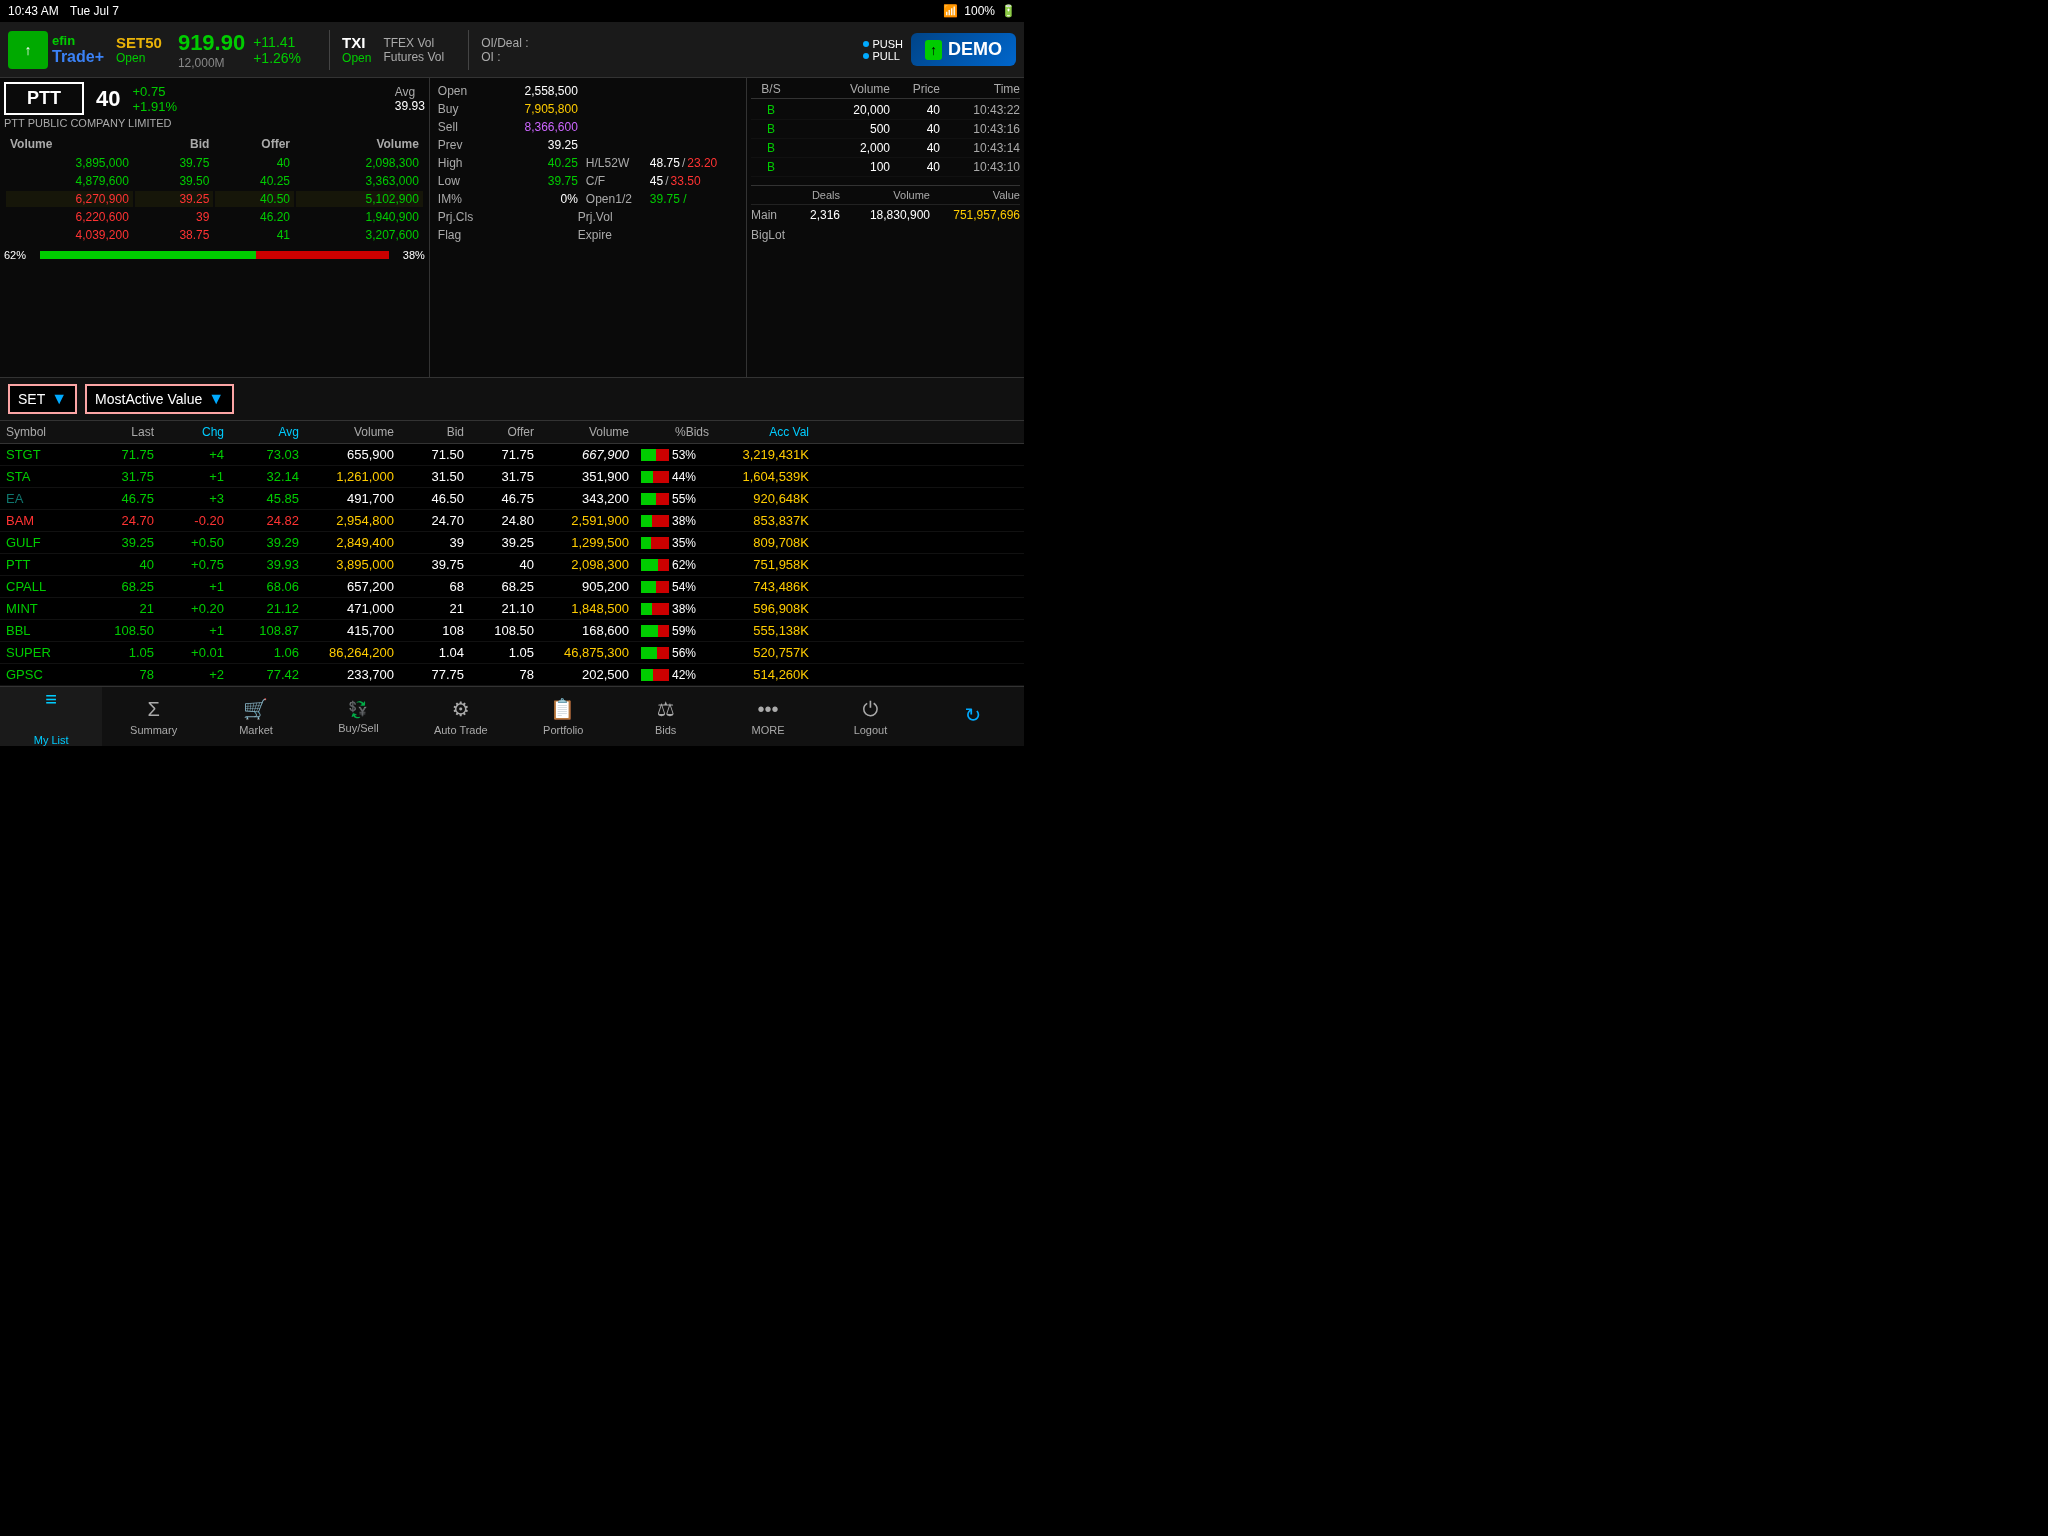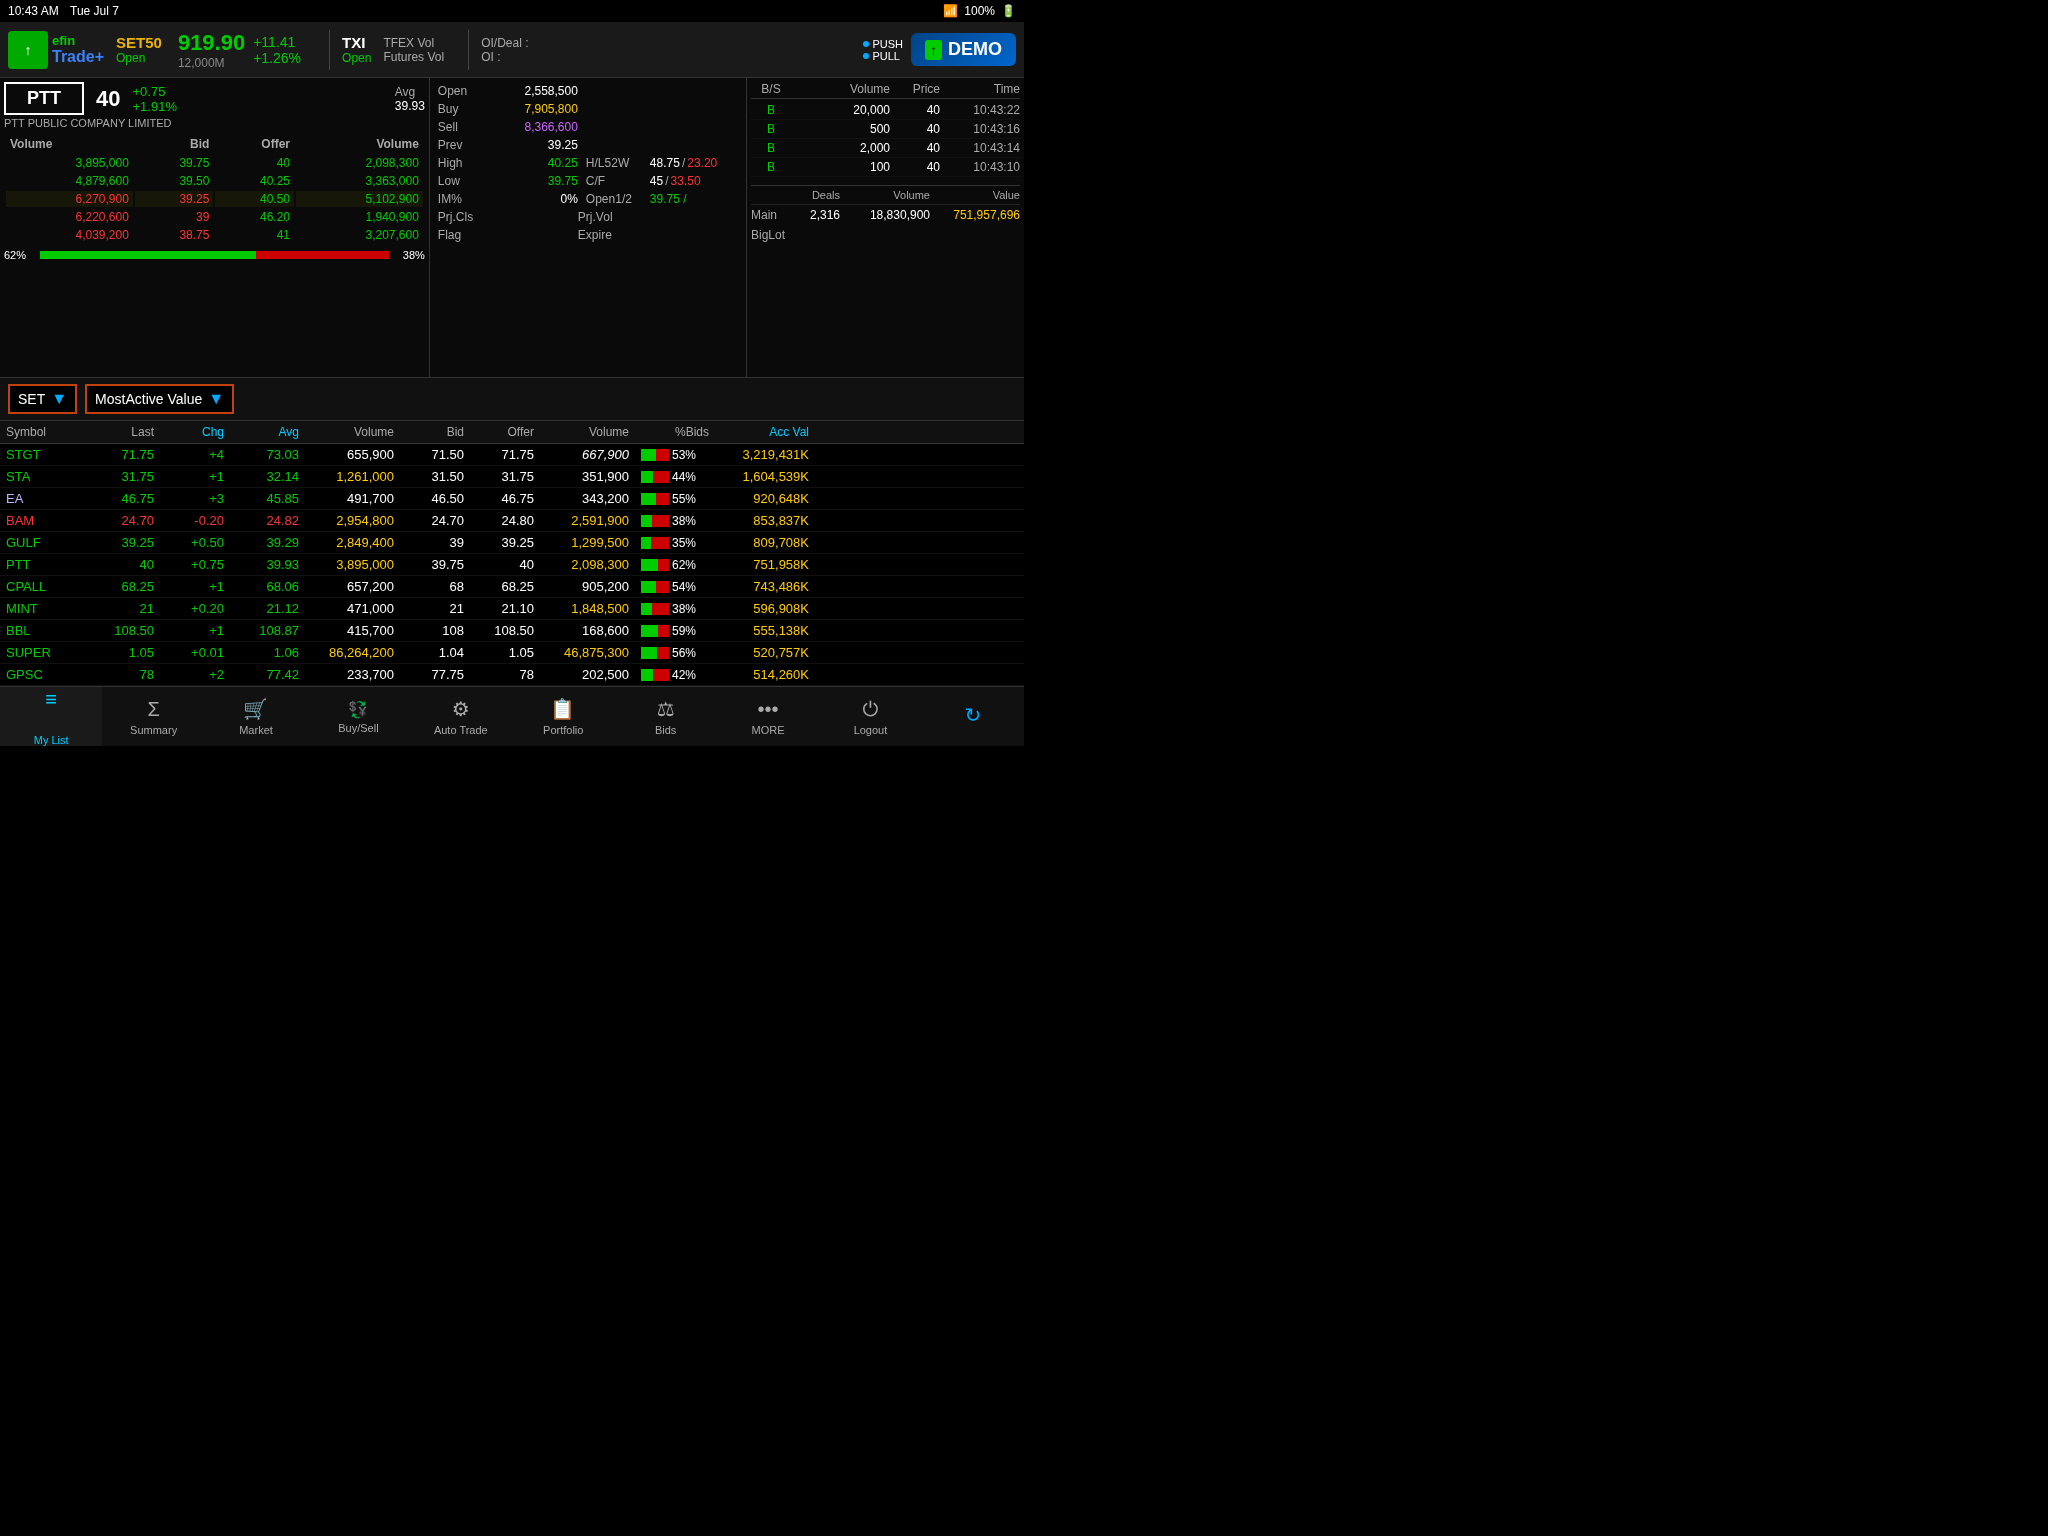--- a/index.html
+++ b/index.html
@@ -193,21 +193,21 @@
     
     #filter-row {
       display: flex;
       align-items: center;
       padding: 6px 8px;
       background: #111;
       gap: 8px;
       border-bottom: 1px solid #333;
     }
     .filter-dropdown {
-      border: 2px solid #c2410c;
+      border: 2px solid #fca5a5;
       background: #000;
       color: #fff;
       padding: 4px 8px;
       display: flex;
       align-items: center;
       gap: 6px;
       cursor: pointer;
       font-size: 14px;
     }
     .dropdown-arrow { color: #00aaff; font-size: 16px; }
@@ -618,21 +618,21 @@
     <div class="pct-bid-cell">
       <div class="mini-bar">
         <div class="mini-green" style="width:44%;"></div>
         <div class="mini-red" style="width:56%;"></div>
       </div>
       <span class="pct-bid-text">44%</span>
     </div>
     <div class="td col-accval" style="color:#ffcc00;">1,604,539K</div>
   </div>
       <div class="data-row">
-    <div class="td col-symbol" style="color:#c4b5fd;">EA</div>
+    <div class="td col-symbol" style="color:#0f766e;">EA</div>
     <div class="td col-last" style="color:#00cc00;">46.75</div>
     <div class="td col-chg" style="color:#00cc00;">+3</div>
     <div class="td col-avg" style="color:#00cc00;">45.85</div>
     <div class="td col-vol" style="color:#fff;">491,700</div>
     <div class="td col-bid" style="color:#fff;">46.50</div>
     <div class="td col-offer" style="color:#fff;">46.75</div>
     <div class="td col-bvol" style="color:#fff;">343,200</div>
     <div class="pct-bid-cell">
       <div class="mini-bar">
         <div class="mini-green" style="width:55%;"></div>

